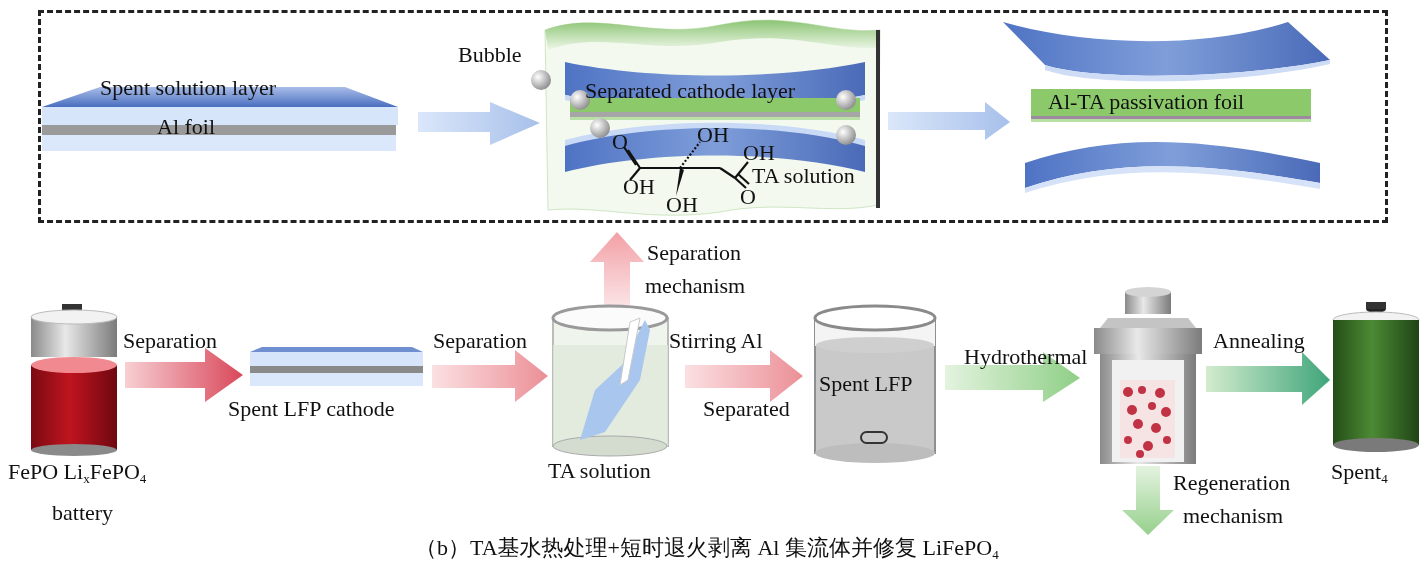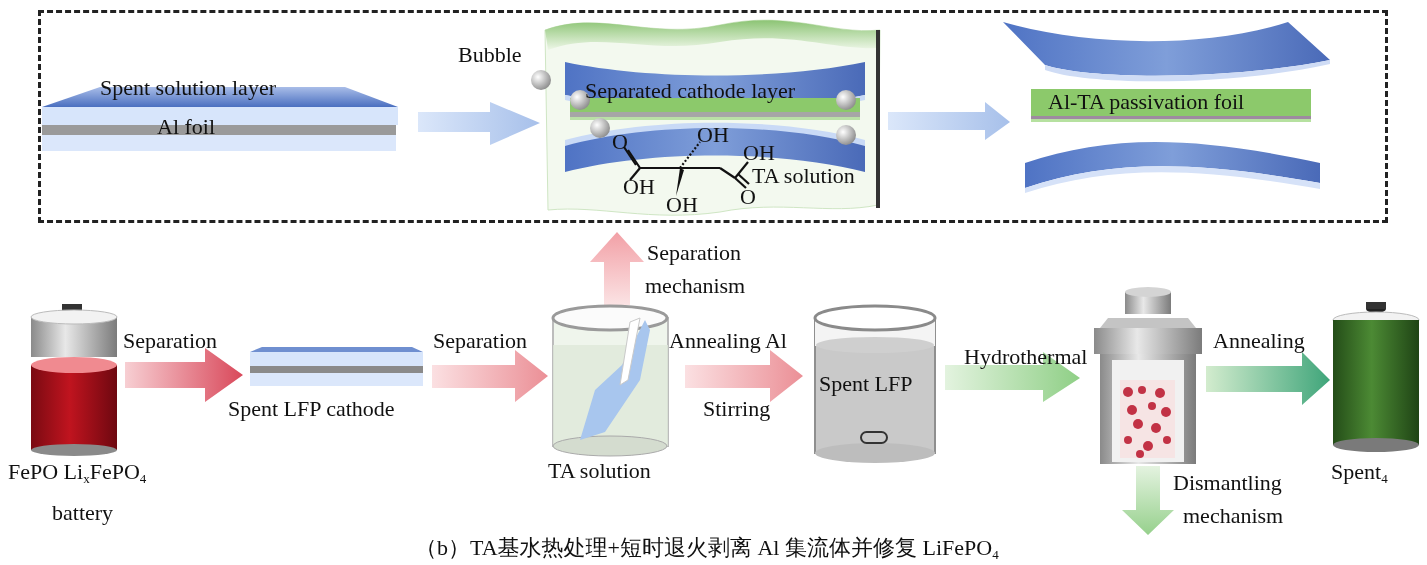--- a/index.html
+++ b/index.html
@@ -230,30 +230,30 @@
 <div class="lbl" style="left:743px;top:142px;">OH</div>
 <div class="lbl" style="left:623px;top:176px;">OH</div>
 <div class="lbl" style="left:666px;top:194px;">OH</div>
 <div class="lbl" style="left:740px;top:186px;">O</div>
 
 <div class="lbl" style="left:647px;top:242px;">Separation</div>
 <div class="lbl" style="left:645px;top:275px;">mechanism</div>
 
 <div class="lbl" style="left:123px;top:330px;">Separation</div>
 <div class="lbl" style="left:433px;top:330px;">Separation</div>
-<div class="lbl" style="left:669px;top:330px;">Annealing Al</div>
-<div class="lbl" style="left:703px;top:398px;">Stirring</div>
+<div class="lbl" style="left:669px;top:330px;">Stirring Al</div>
+<div class="lbl" style="left:703px;top:398px;">Separated</div>
 <div class="lbl" style="left:940px;top:346px;margin-left:24px;">Hydrothermal</div>
 <div class="lbl" style="left:1213px;top:330px;">Annealing</div>
 
 <div class="lbl" style="left:228px;top:398px;">Spent LFP cathode</div>
 <div class="lbl" style="left:548px;top:460px;">TA solution</div>
 <div class="lbl" style="left:819px;top:373px;">Spent LFP</div>
 
 <div class="lbl" style="left:8px;top:461px;"><span>FePO Li</span><sub>x</sub><span>FePO</span><sub>4</sub></div>
 <div class="lbl" style="left:52px;top:502px;">battery</div>
 
-<div class="lbl" style="left:1173px;top:472px;">Dismantling</div>
+<div class="lbl" style="left:1173px;top:472px;">Regeneration</div>
 <div class="lbl" style="left:1183px;top:505px;">mechanism</div>
 
 <div class="lbl" style="left:1331px;top:461px;"><span>Spent</span><sub>4</sub></div>
 
 <div class="caption"><span>（b）</span><span>TA基水热处理+短时退火剥离 Al 集流体并修复 LiFePO</span><sub>4</sub></div>
 
 </body></html>

